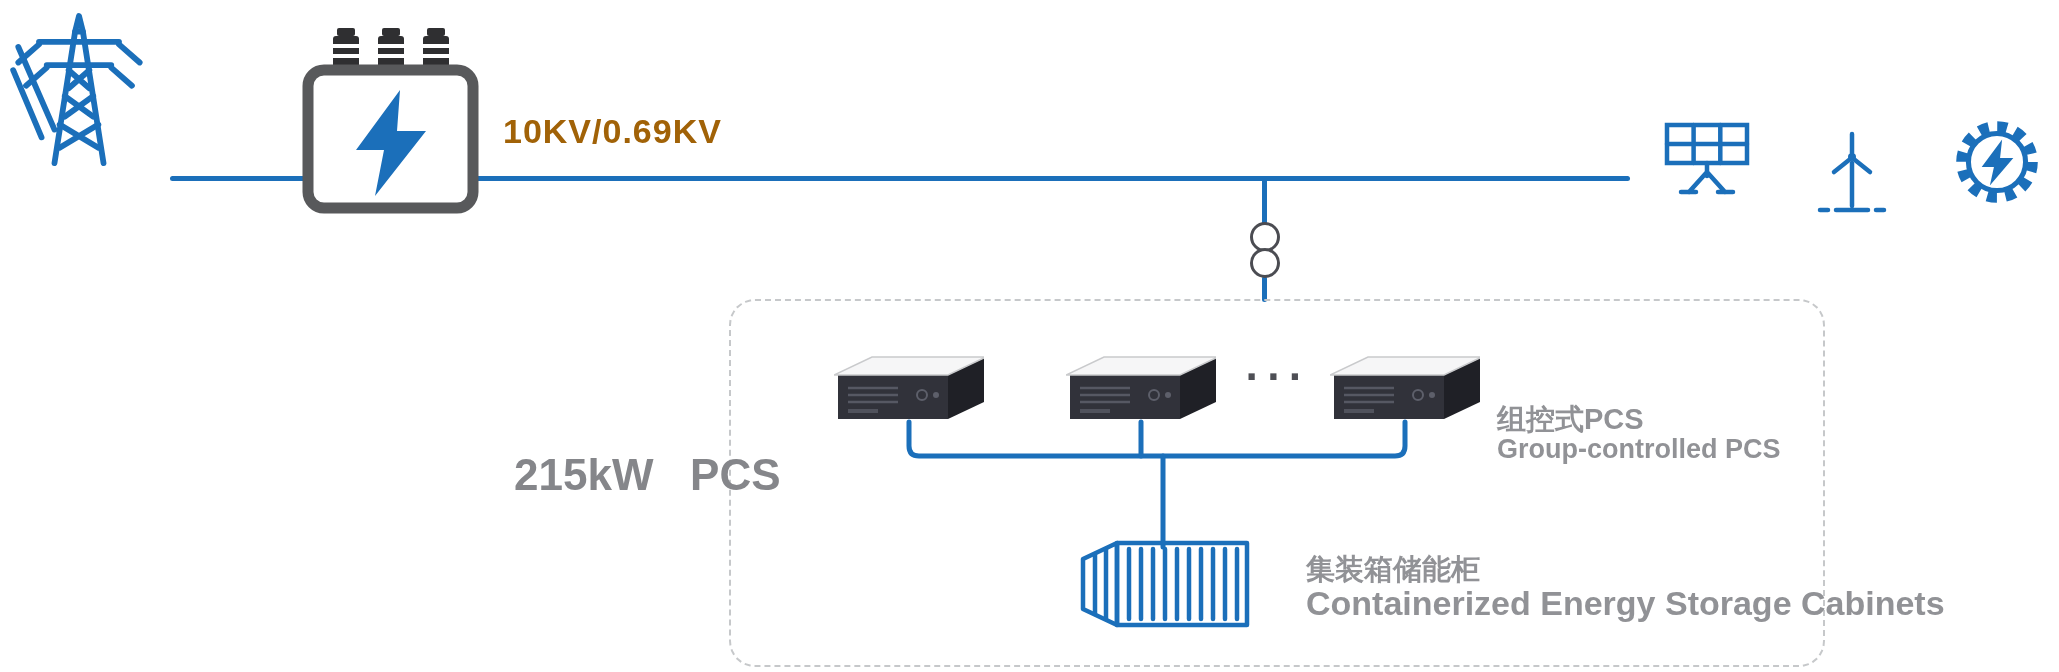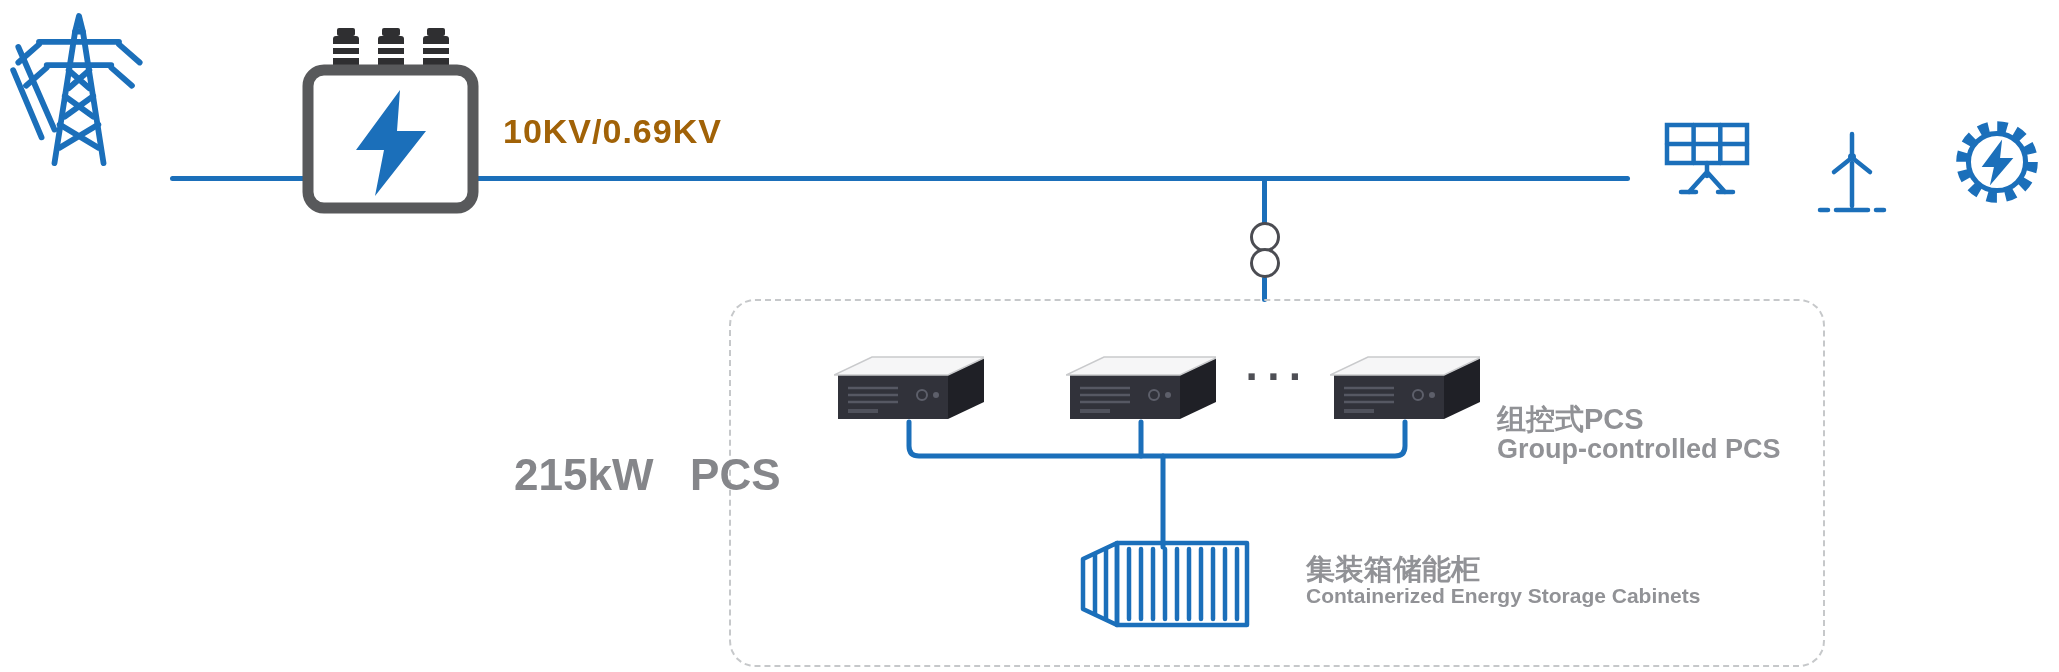--- a/index.html
+++ b/index.html
@@ -24,21 +24,21 @@
     position:absolute;width:30px;height:30px;border-radius:50%;
     border:3.5px solid #4b4c52;background:#ffffff;box-sizing:border-box;z-index:3;
   }
   .ellipsis{
     left:1238px;top:352px;width:80px;text-align:center;
     font-size:44px;font-weight:700;color:#4e4f55;letter-spacing:7px;
   }
   .pcs-label-cn{left:1497px;top:400px;font-size:29px;}
   .pcs-label-en{left:1497px;top:434px;font-size:27px;}
   .storage-label-cn{left:1306px;top:550px;font-size:29px;}
-  .storage-label-en{left:1306px;top:584px;font-size:21px;}
+  .storage-label-en{left:1306px;top:584px;font-size:34px;}
   .transformer{left:298px;top:28px;z-index:2;}
   svg{display:block;}
 </style>
 </head>
 <body>
 
 <div class="canvas">
 
   <div class="line-h" style="left:170px;top:176px;width:1460px;z-index:1;"></div>
 

